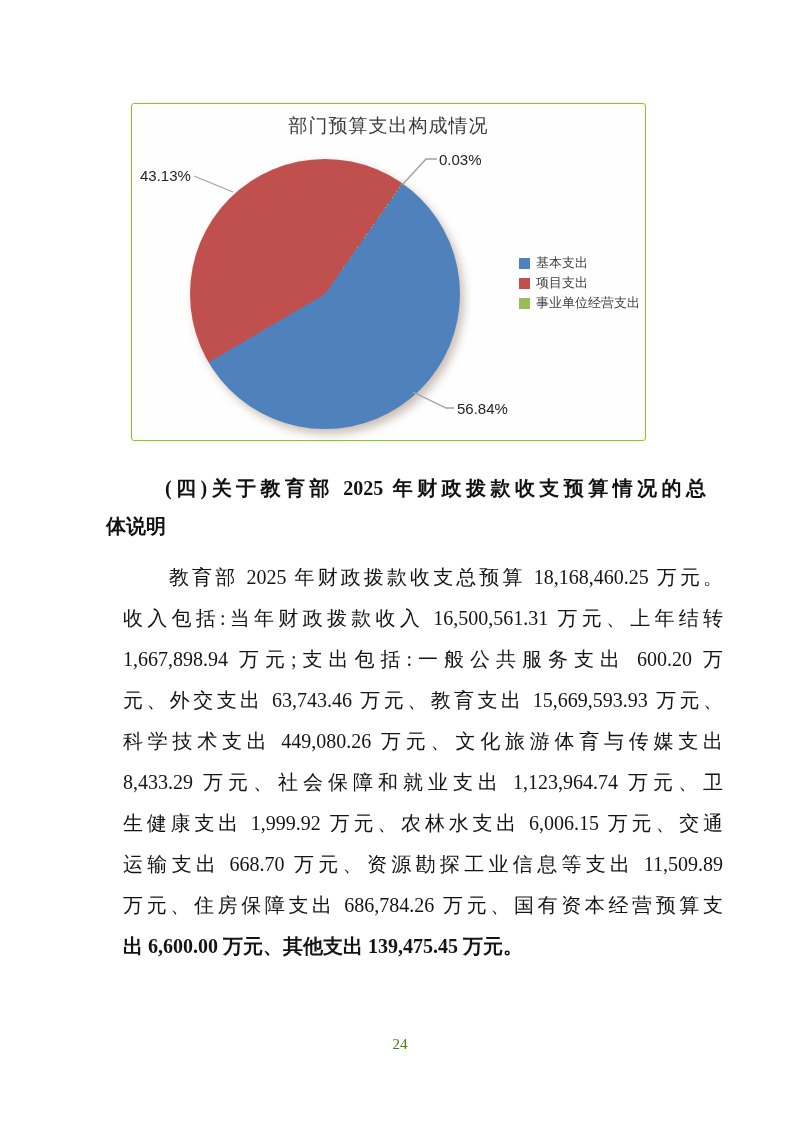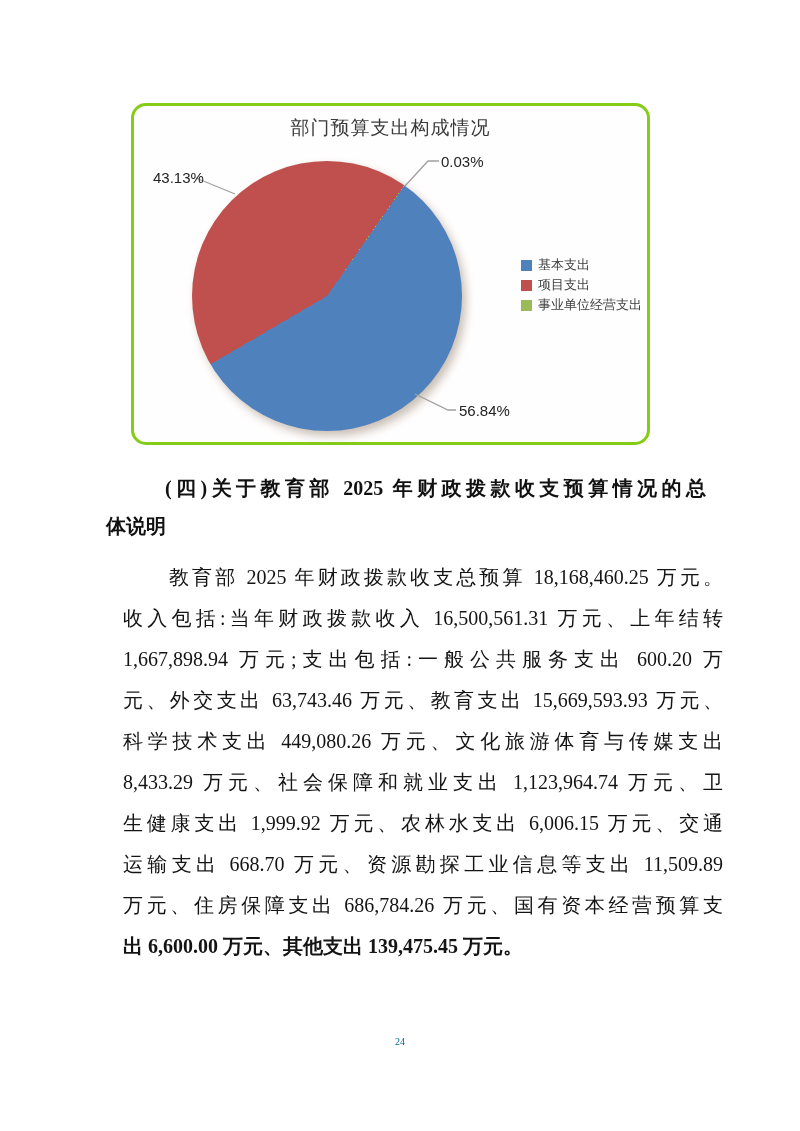--- a/index.html
+++ b/index.html
@@ -9,21 +9,21 @@
     position:relative;
     overflow:hidden;
     font-family:"Liberation Serif","DejaVu Serif",serif;
     color:#141414;
   }
 
   
   .chart-card {
     position:absolute; left:131px; top:103px;
     width:513px; height:336px;
-    border:3px solid #84cc16; border-radius:15px;
+    border:1px solid #84cc16; border-radius:3px;
     background:#fffefe;
   }
   .chart-title {
     position:absolute; top:9px; left:0; width:100%;
     text-align:center;
     font-size:19px; letter-spacing:1px; color:#3a3a3a;
   }
   .pie {
     position:absolute; left:58px; top:55px;
     width:270px; height:270px; border-radius:50%;
@@ -32,21 +32,21 @@
       #C0504D 204.62deg 359.89deg,
       #9BBB59 359.89deg 360deg);
     filter: drop-shadow(4px 5px 5px rgba(120,95,70,0.40));
   }
   .leader-svg { position:absolute; left:0; top:0; }
   .pie-label {
     position:absolute;
     font-family:"Liberation Sans","DejaVu Sans",sans-serif;
     font-size:15px; color:#242424; white-space:nowrap;
   }
-  .lbl-project   { left:8px;   top:63px;margin-left:11px;  }
+  .lbl-project   { left:8px;   top:63px;  }
   .lbl-operating { left:307px; top:47px;  }
   .lbl-basic     { left:325px; top:296px; }
 
   .legend { position:absolute; left:387px; top:149px;text-align:center; }
   .legend-row { display:flex; align-items:center; height:20px; }
   .swatch { width:11px; height:11px; margin-right:6px; flex:0 0 auto; }
   .sw-0 { background:#4F81BD; }
   .sw-1 { background:#C0504D; }
   .sw-2 { background:#9BBB59; }
   .legend-label { font-size:13px; color:#3d3d3d; white-space:nowrap; }
@@ -61,21 +61,21 @@
   .para {
     position:absolute; left:106px; top:557px; width:600px;
     font-size:20px; line-height:41px; color:#141414;margin-left:17px;
   }
   .para-line { text-align:justify; text-align-last:justify; }
   .para-line.first { text-indent:46px; }
   .para-line.last  { text-align-last:left;font-weight:bold; }
 
   .page-num {
     position:absolute; left:0; top:1036px; width:100%;
-    text-align:center; font-size:10px; color:#0369a1;
+    text-align:center; font-size:15px; color:#4d7c0f;
   }
 </style>
 </head>
 <body>
 
 <div>
 
   <div class="chart-card">
     <div class="chart-title">部门预算支出构成情况</div>
 

